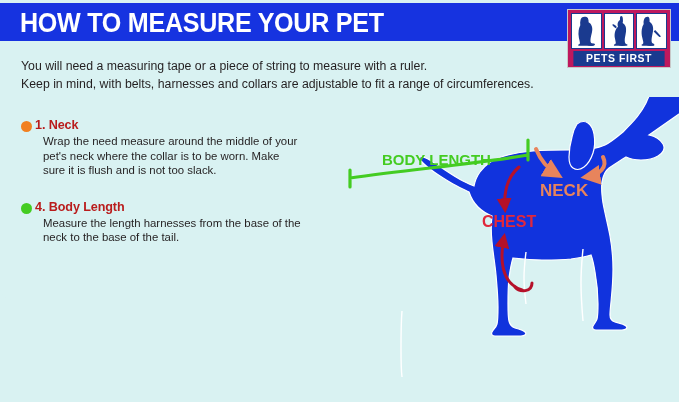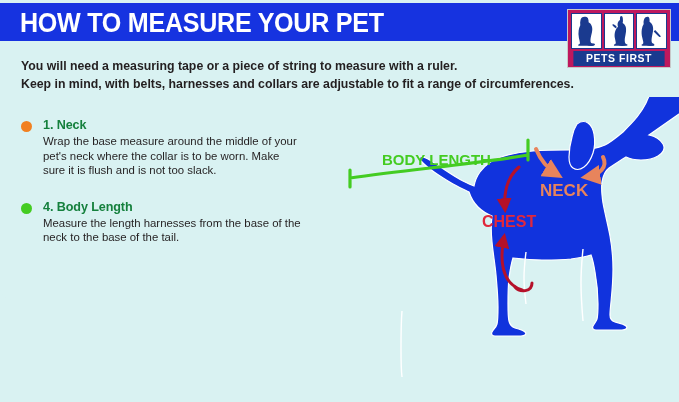--- a/index.html
+++ b/index.html
@@ -86,43 +86,43 @@
   
   #intro {
     position: absolute;
     left: 21px;
     top: 57px;
     width: 590px;
     font-size: 12.3px;
     color: #231f20;
     line-height: 18px;
   }
-  #intro div { white-space: nowrap; font-weight: bold; }
+  #intro div { white-space: nowrap; }
 
   
   #steps {
     position: absolute;
     left: 21px;
     top: 118px;
     width: 280px;
   }
   .step { position: relative; margin-bottom: 22px; }
   .step-bullet {
     position: absolute;
     left: 0;
     top: 3px;
     width: 11px;
     height: 11px;
     border-radius: 50%;
   }
   .step-heading {
-    margin-left: 22px;
+    margin-left: 14px;
     font-size: 12.6px;
     font-weight: bold;
-    color: #15803d;
+    color: #b91c1c;
     letter-spacing: -0.1px;
   }
   .step-body {
     margin-left: 22px;
     margin-top: 2px;
     font-size: 11.4px;
     line-height: 14.6px;
     color: #231f20;
   }
 
@@ -183,21 +183,21 @@
 
   <div id="intro">
     <div>You will need a measuring tape or a piece of string to measure with a ruler.</div>
     <div>Keep in mind, with belts, harnesses and collars are adjustable to fit a range of circumferences.</div>
   </div>
 
   <div id="steps">
     <div class="step">
       <span class="step-bullet" style="background:#f18021"></span>
       <div class="step-heading">1. Neck</div>
-      <div class="step-body">Wrap the base measure around the middle of your pet's neck where the collar is to be worn. Make sure it is flush and is not too slack.</div>
+      <div class="step-body">Wrap the need measure around the middle of your pet's neck where the collar is to be worn. Make sure it is flush and is not too slack.</div>
     </div>
     <div class="step">
       <span class="step-bullet" style="background:#44cc22"></span>
       <div class="step-heading">4. Body Length</div>
       <div class="step-body">Measure the length harnesses from the base of the neck to the base of the tail.</div>
     </div>
   </div>
 
   <div id="diagram">
     <svg width="379" height="297" viewBox="0 0 379 297">

